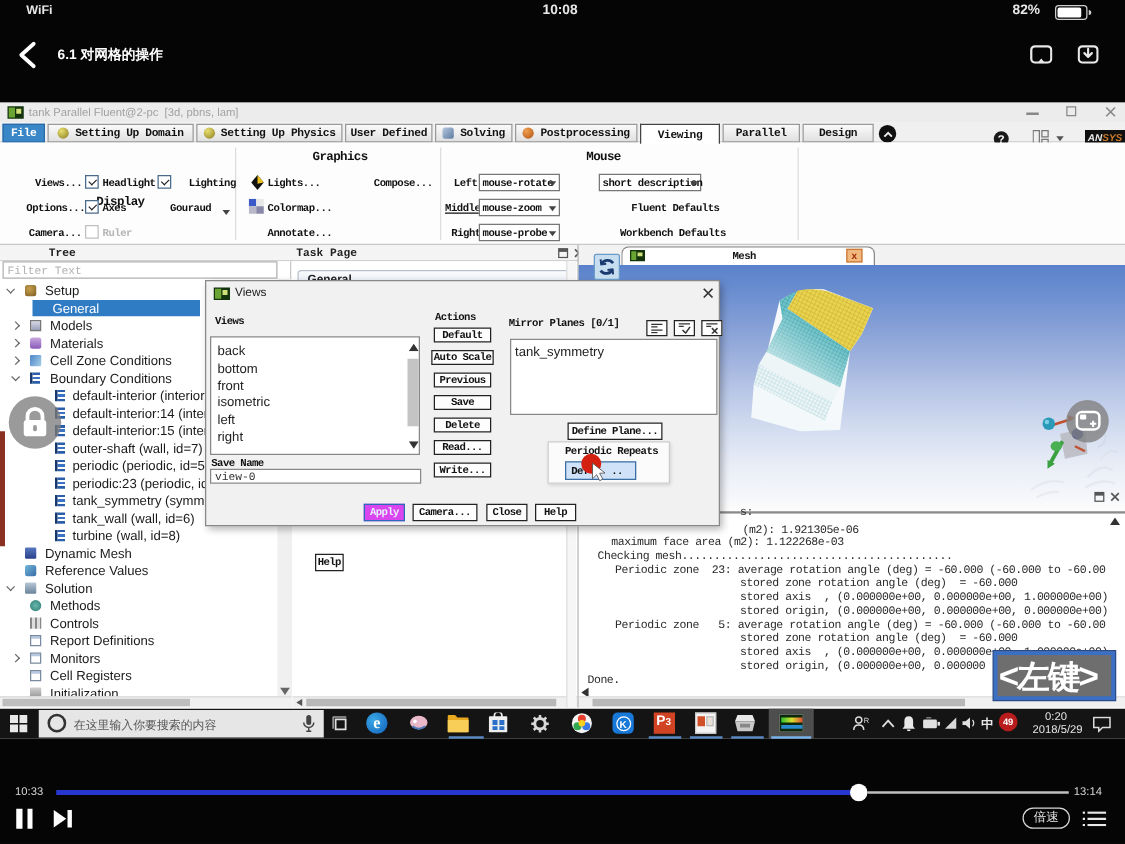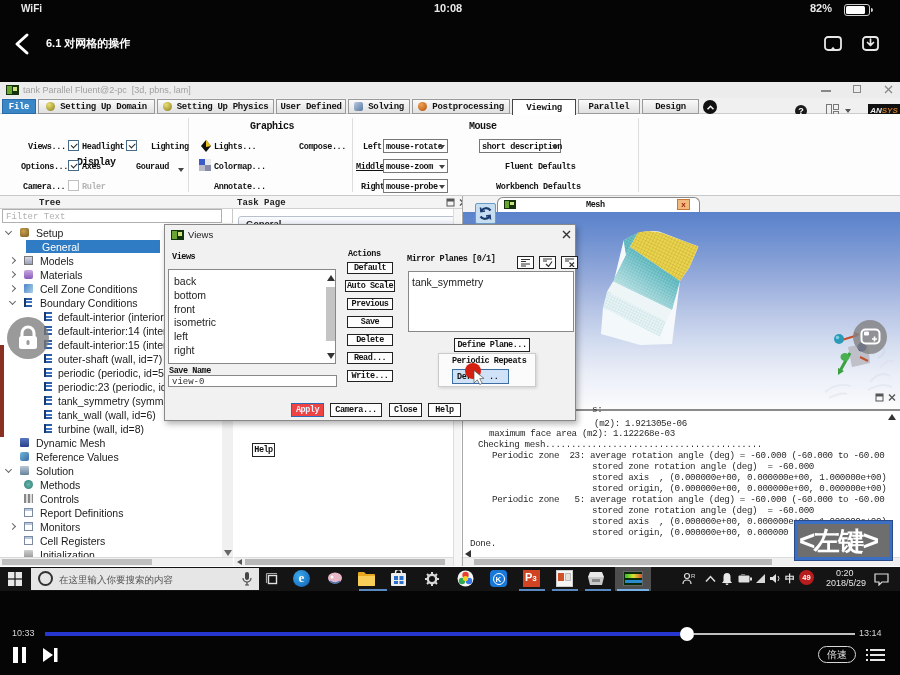--- a/index.html
+++ b/index.html
@@ -379,21 +379,21 @@
           </svg>
         </div>
       <div class="dbox" style="left:243px;top:46px;width:166px;height:61px;"></div>
       <div class="li" style="left:247px;top:51px;">tank_symmetry</div>
       <div class="dbtn" style="left:289px;top:113px;width:76px;height:14px;">Define Plane...</div>
       <div class="abs" style="left:273px;top:128px;width:98px;height:34px;background:#fbfbfb;border:1px solid #ccc;box-shadow:1px 1px 3px rgba(0,0,0,0.15);"></div>
       <div class="dtxt" style="left:287px;top:131px;">Periodic Repeats</div>
       <div class="abs" style="left:287px;top:144px;width:57px;height:15px;background:#cfe2f7;border:1px solid #3a6ea5;"></div>
       <div class="dtxt" style="left:292px;top:147px;">Def</div>
       <div class="dtxt" style="left:324px;top:147px;">..</div>
-      <div class="dbtn" style="left:126px;top:178px;width:33px;height:14px;background:#ef4444;border-color:#2a6ab8;color:#eaf0ff;">Apply</div>
+      <div class="dbtn" style="left:126px;top:178px;width:33px;height:14px;background:#d946ef;border-color:#2a6ab8;color:#eaf0ff;">Apply</div>
       <div class="dbtn" style="left:165px;top:178px;width:52px;height:14px;">Camera...</div>
       <div class="dbtn" style="left:224px;top:178px;width:33px;height:14px;">Close</div>
       <div class="dbtn" style="left:263px;top:178px;width:33px;height:14px;">Help</div>
     </div>
     <svg class="abs" style="left:461px;top:278px;" width="30" height="32" viewBox="0 0 30 32">
       <circle cx="12" cy="11" r="8" fill="#d42010"></circle>
       <path d="M13 10.5 L13 23 L16.3 19.8 L18.8 24.6 L21.2 23.2 L18.7 18.6 L23 18.4 Z" fill="#fff" stroke="#555" stroke-width="0.7"></path>
     </svg>
     <div class="abs" style="left:0;top:263px;width:3.5px;height:92px;background:#8a3020;"></div>
   </div>

